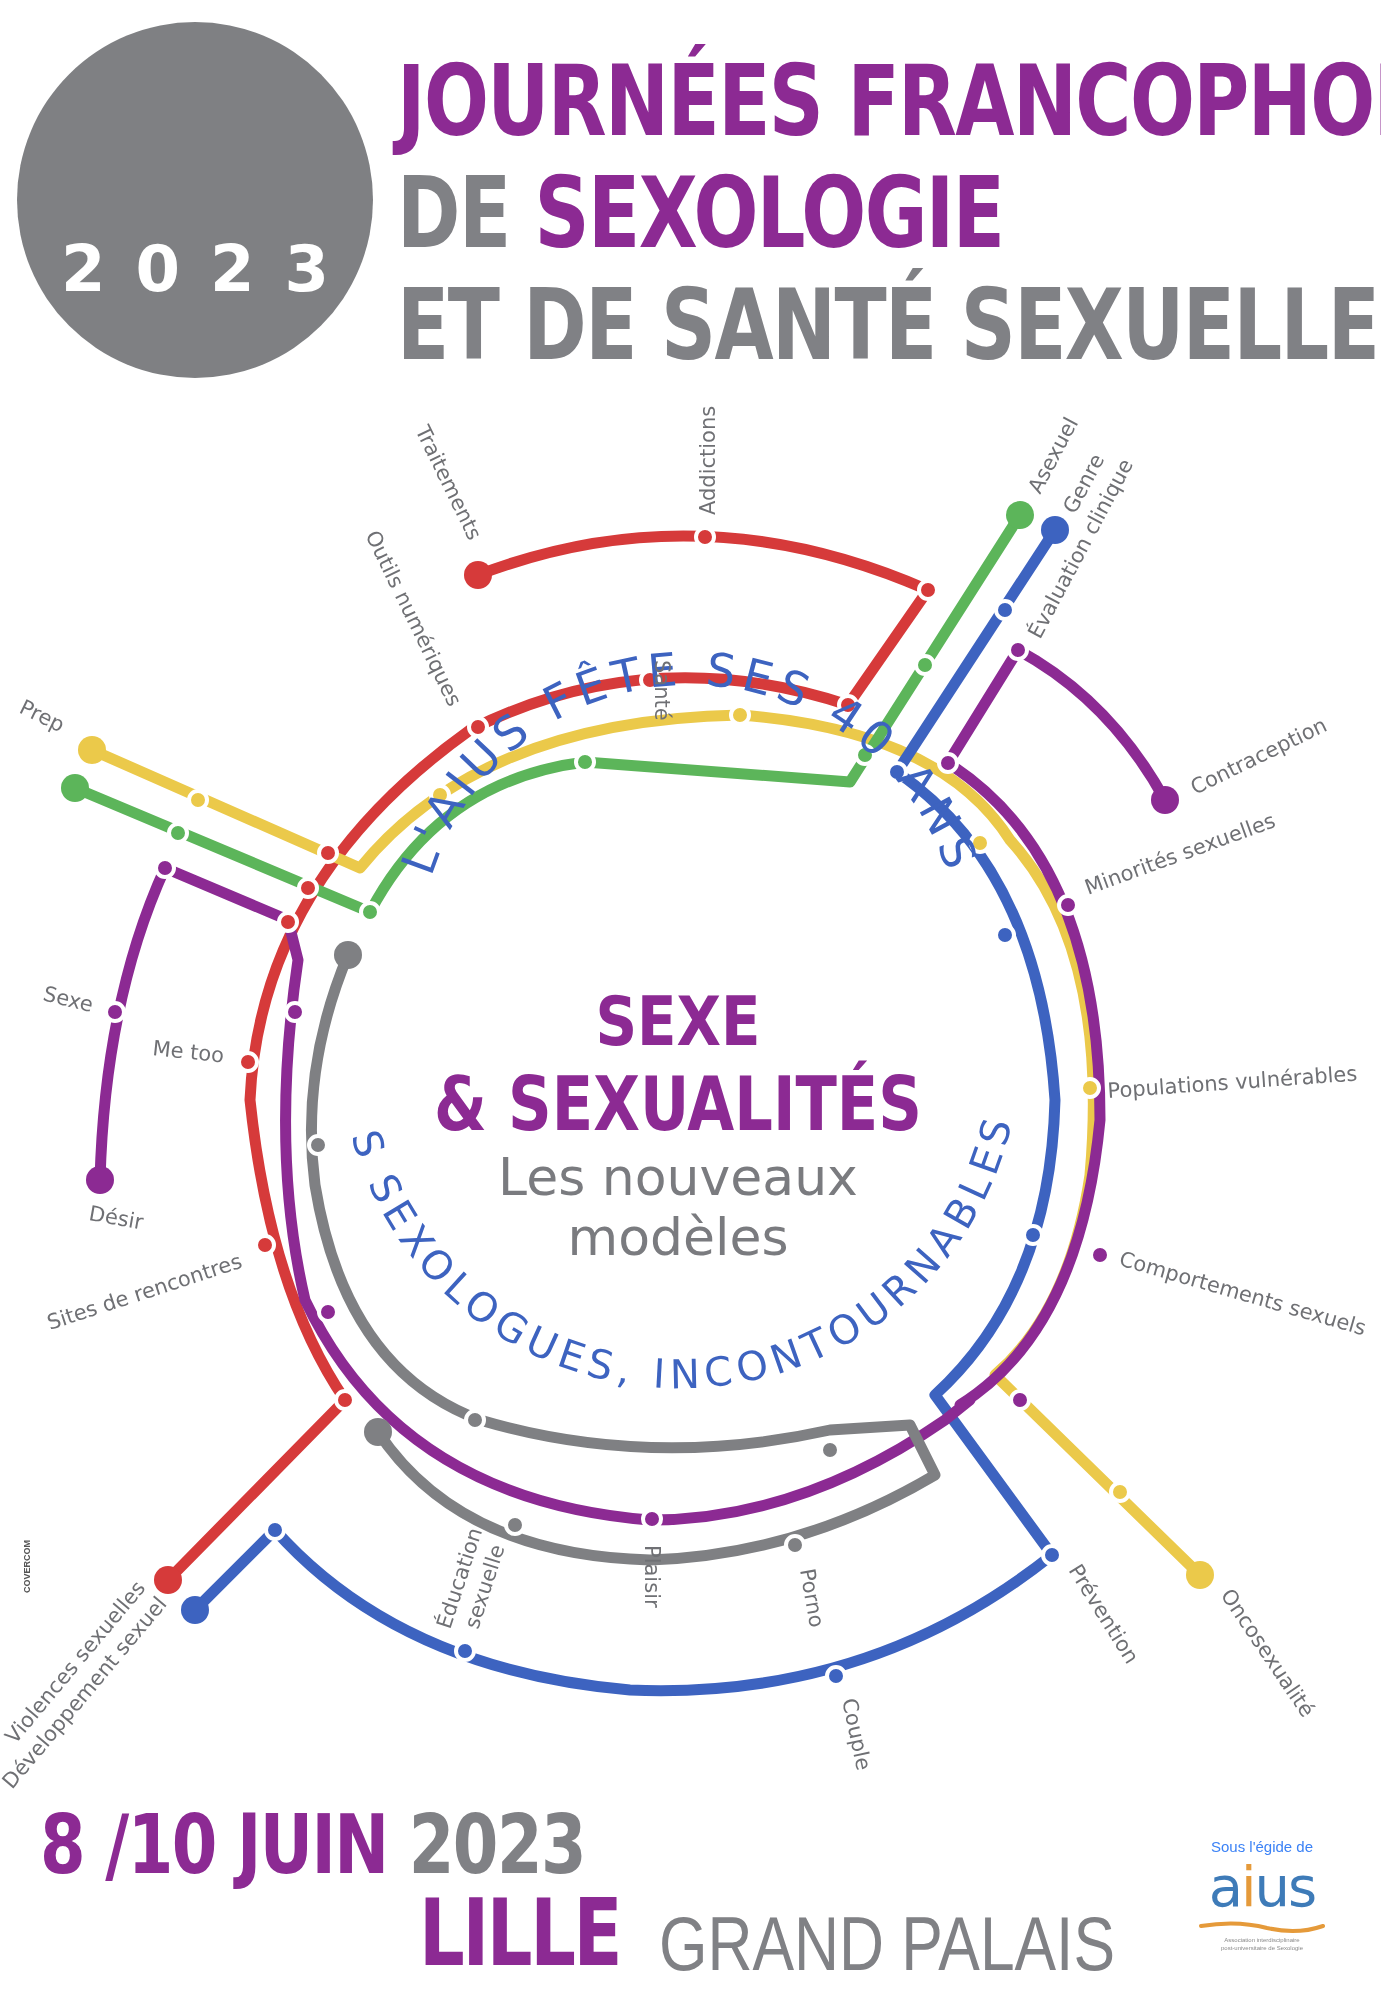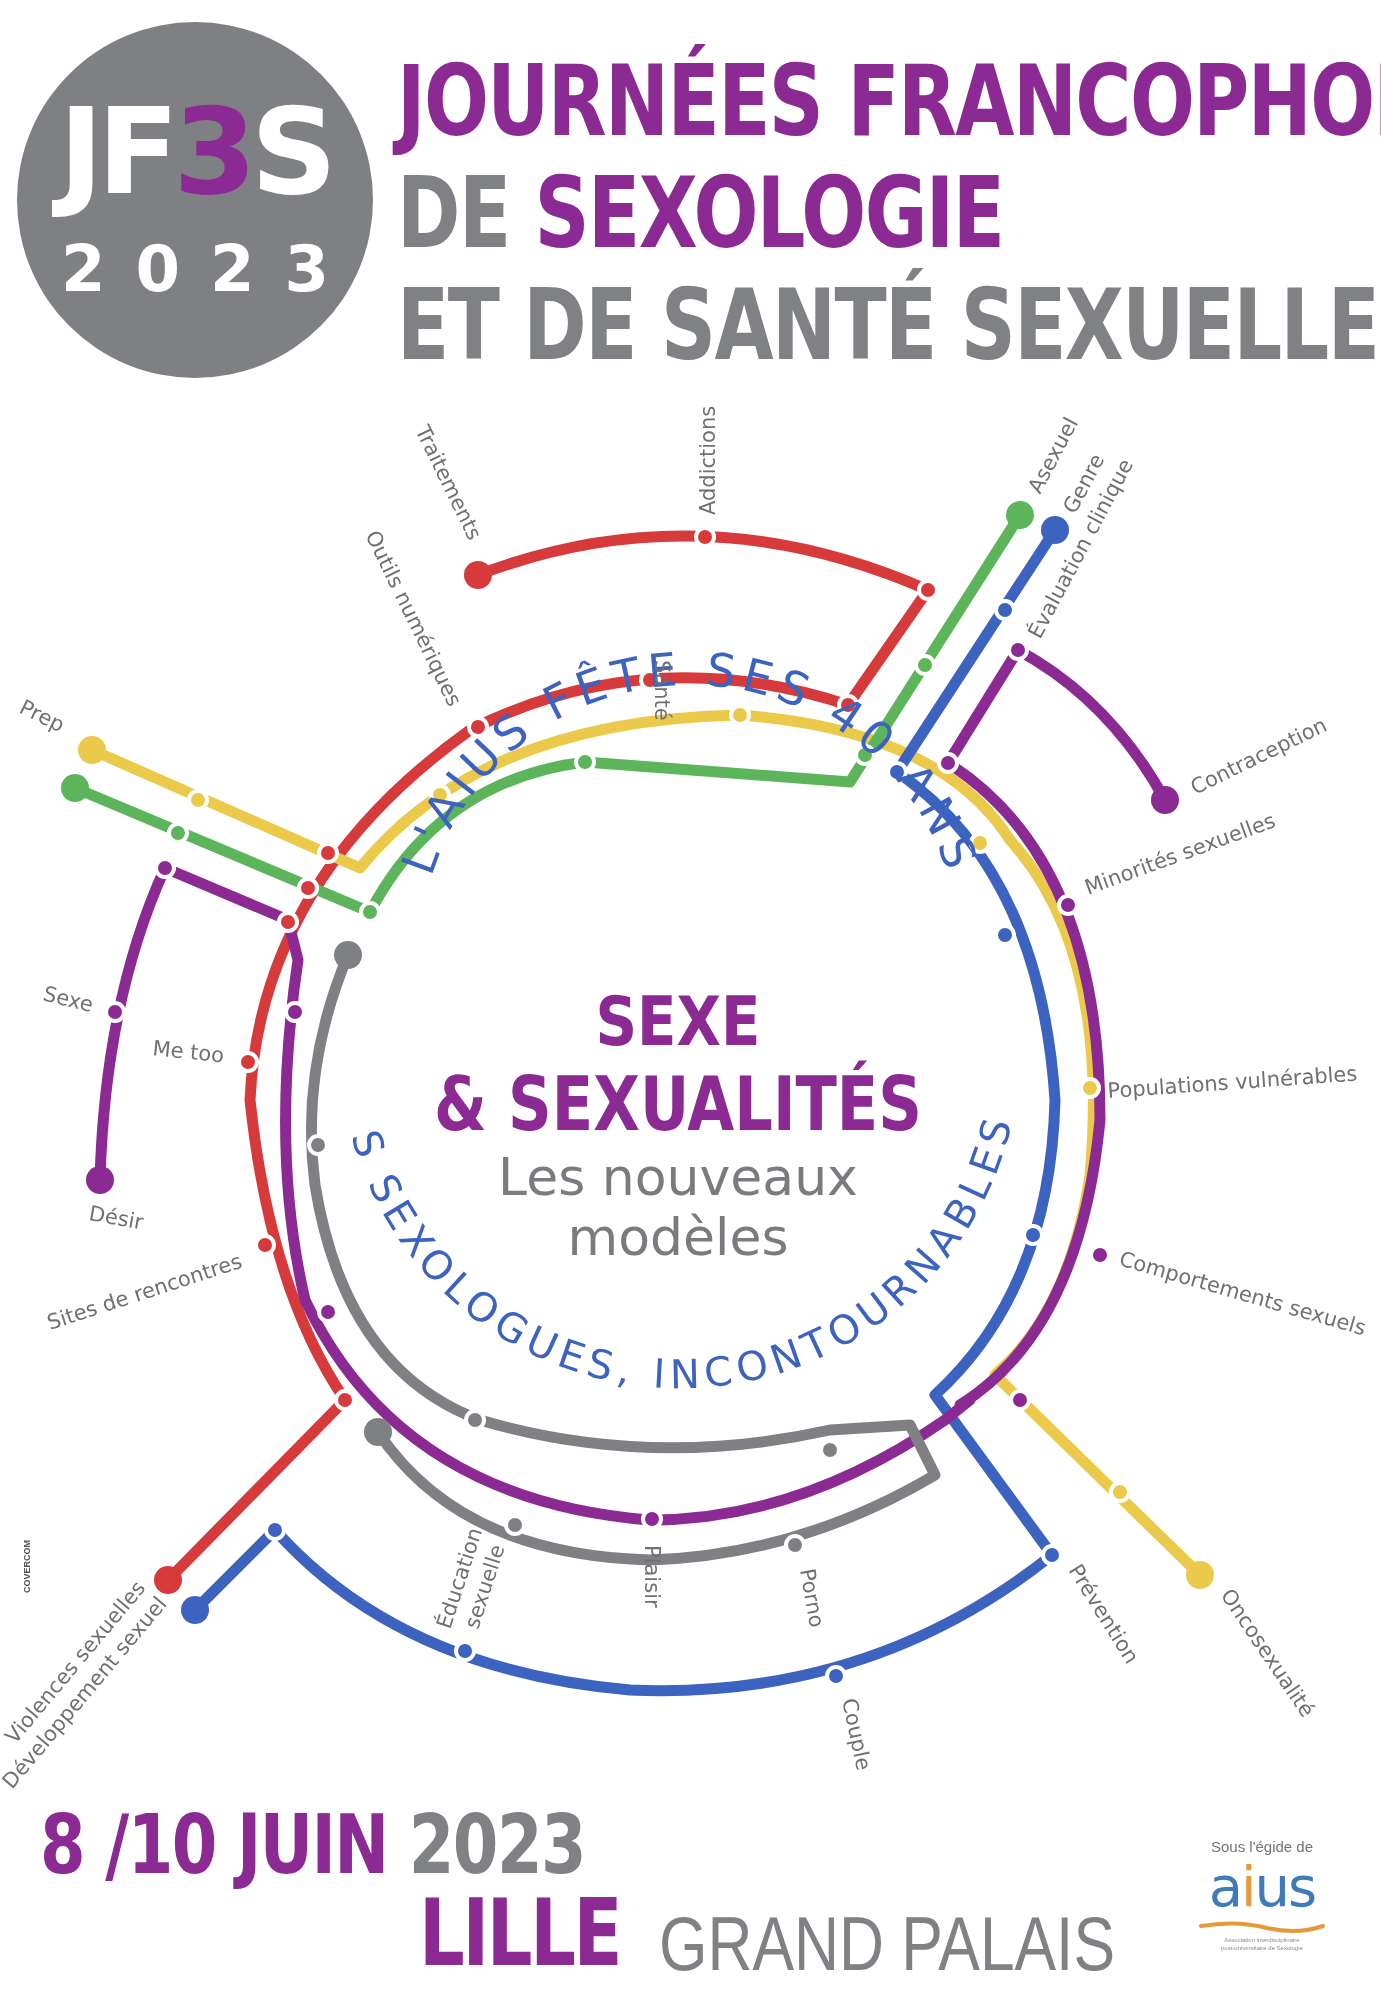--- a/index.html
+++ b/index.html
@@ -11,36 +11,35 @@
   .title { position: absolute; left: 397px; top: 45px; font-family: "DejaVu Sans", sans-serif; font-weight: bold; transform-origin: left top; transform: scaleX(0.78); }
   .title-line { font-size: 98px; line-height: 112px; white-space: nowrap; letter-spacing: -2px; }
   .purple { color: #8c2a93; }
   .grey { color: #808185; }
   .map { position: absolute; left: 0; top: 380px; }
   .footer-date { position: absolute; left: 40px; top: 1800px; font-family: "DejaVu Sans", sans-serif; font-weight: bold; font-size: 82px; line-height: 90px; white-space: nowrap; transform-origin: left top; transform: scaleX(0.8); letter-spacing: -2px; }
   .footer-place { position: absolute; left: 419px; top: 1886px; white-space: nowrap; }
   .lille { font-family: "DejaVu Sans", sans-serif; font-weight: bold; font-size: 92px; line-height: 96px; color: #8c2a93; display: inline-block; transform-origin: left top; transform: scaleX(0.78); letter-spacing: -3px; }
   .palais { position: absolute; left: 240px; top: 18px; font-family: "Liberation Sans", sans-serif; font-size: 76px; line-height: 80px; color: #808185; transform-origin: left top; transform: scaleX(0.82); }
   .aius-logo { position: absolute; left: 1192px; top: 1838px; width: 140px; text-align: center; }
-  .aius-sous { font-size: 15px; color: #737373; line-height: 18px; }
+  .aius-sous { font-size: 15px; color: #3b82f6; line-height: 18px; }
   .aius-word { font-family: "DejaVu Sans", sans-serif; font-size: 56px; line-height: 62px; color: #3e7bb8; letter-spacing: -2px; }
   .aius-word .i { color: #e59a3a; }
   .aius-wave { display: block; margin: 0 auto; }
   .aius-sub { font-size: 6px; color: #8a8a8a; line-height: 8px; }
   .credit { position: absolute; left: 22px; top: 1540px; font-size: 9px; font-weight: bold; color: #555; writing-mode: vertical-rl; transform: rotate(180deg); letter-spacing: 0; }
   .station-label { font-family: "DejaVu Sans", sans-serif; font-size: 21px; fill: #6f7074; }
   .ring-text { font-family: "DejaVu Sans", sans-serif; font-size: 46px; fill: #3d63c0; letter-spacing: 6px; }
   .center-title { font-family: "DejaVu Sans", sans-serif; font-weight: bold; fill: #8c2a93; }
   .center-sub { font-family: "DejaVu Sans", sans-serif; fill: #7a7b7f; }
 </style>
 </head>
 <body>
 
 <div class="logo-circle">
-  <div class="logo-jf3s"><span>JF</span><span class="three">3</span><span>S</span></div>
   <div class="logo-year">2023</div>
 </div>
 
 <div class="title">
   <div class="title-line purple">JOURNÉES FRANCOPHONES</div>
   <div class="title-line"><span class="grey">DE </span><span class="purple">SEXOLOGIE</span></div>
   <div class="title-line grey">ET DE SANTÉ SEXUELLE</div>
 </div>
 
 <svg class="map" width="1381" height="1420" viewBox="0 380 1381 1420" xmlns="http://www.w3.org/2000/svg">

